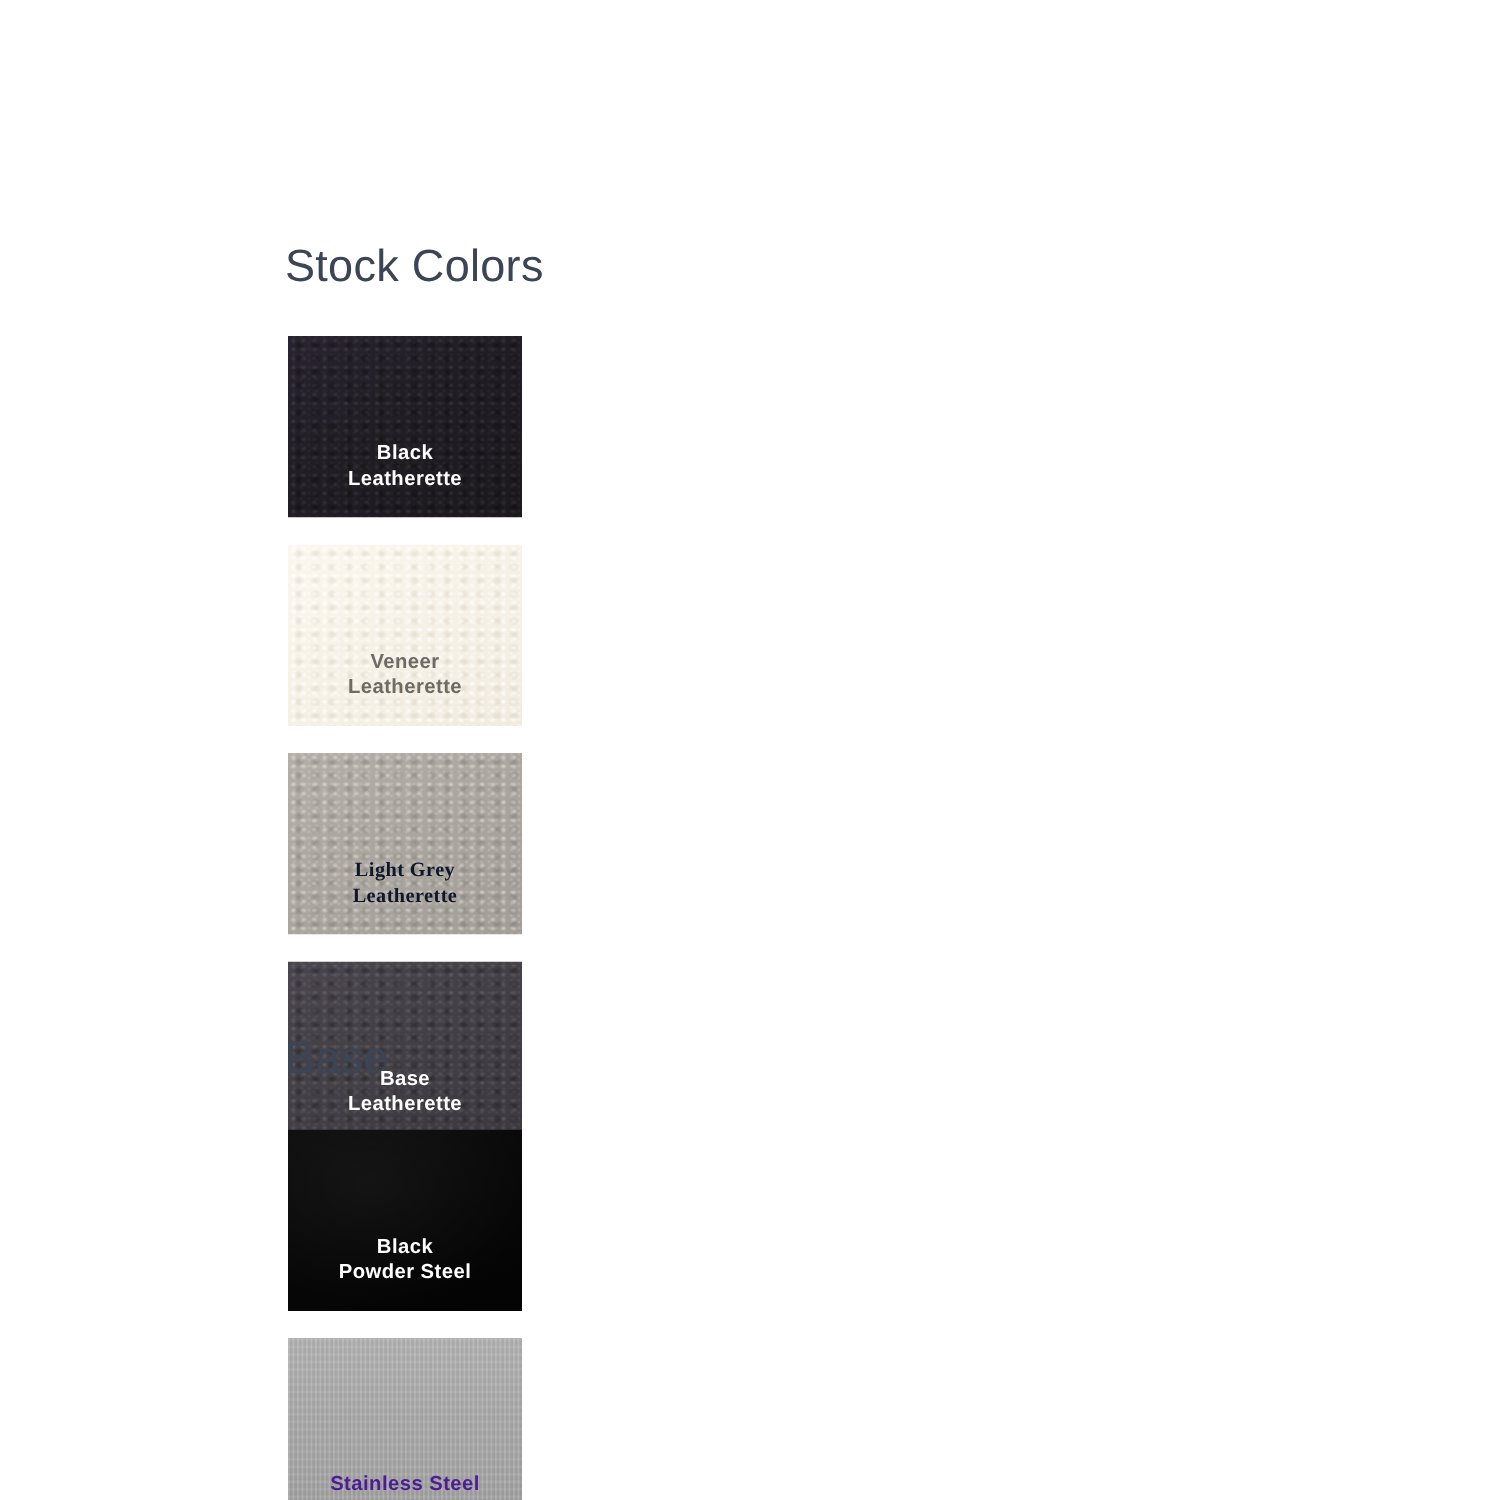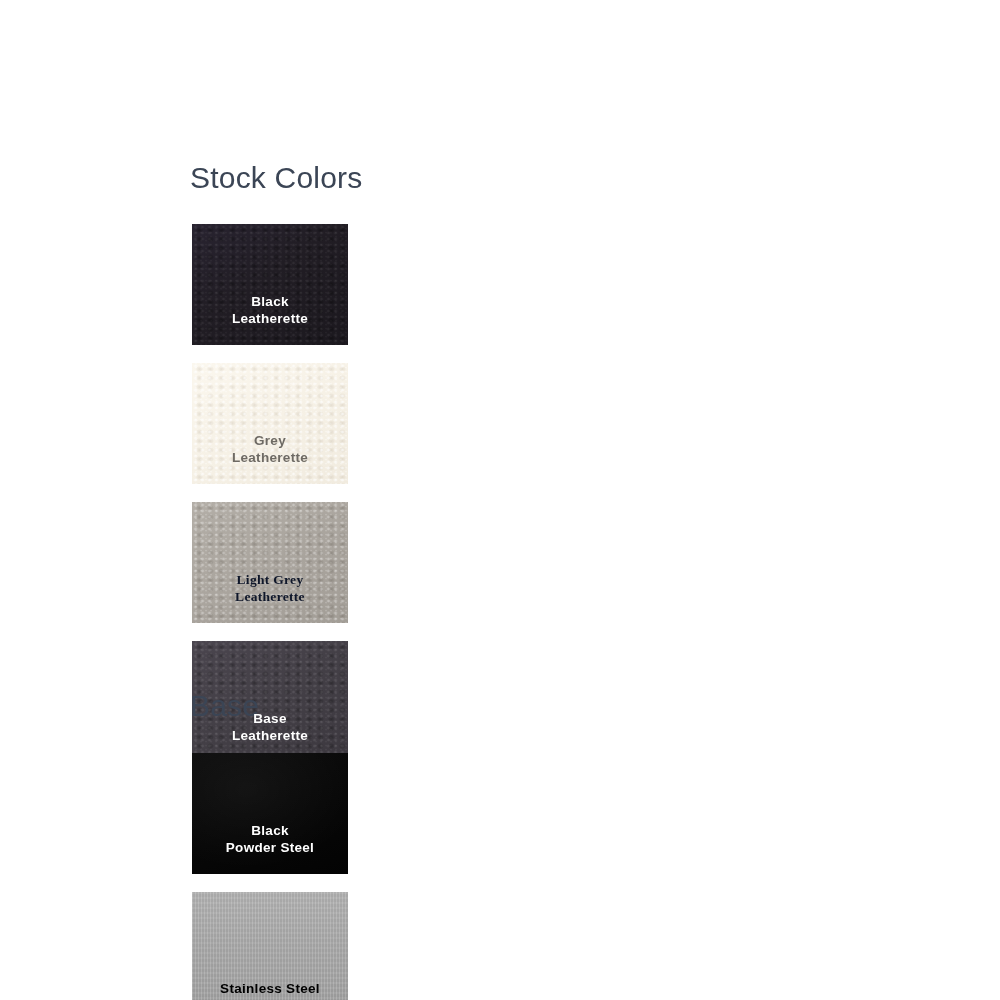--- a/index.html
+++ b/index.html
@@ -182,21 +182,21 @@
   <div class="swatch-row" id="row-stock">
 
     <div class="swatch">
       <div class="swatch-tex tex-leather tex-black-leather"></div>
       <div class="swatch-label" style="color:#ffffff;">Black
 Leatherette</div>
     </div>
 
     <div class="swatch">
       <div class="swatch-tex tex-leather tex-white-leather"></div>
-      <div class="swatch-label" style="color:#6e6a64;">Grey
+      <div class="swatch-label" style="color:#6e6a64;">Veneer
 Leatherette</div>
     </div>
 
     <div class="swatch">
       <div class="swatch-tex tex-leather tex-lightgrey-leather"></div>
       <div class="swatch-label" style="color:#0f172a;font-family:Liberation Serif, serif;">Light Grey
 Leatherette</div>
     </div>
 
     <div class="swatch">
@@ -213,18 +213,18 @@
 
     <div class="swatch">
       <div class="swatch-tex tex-black-powder"></div>
       <div class="swatch-label" style="color:#ffffff;">Black
 Powder Steel</div>
     </div>
 
 
     <div class="swatch">
       <div class="swatch-tex tex-stainless"></div>
-      <div class="swatch-label single" style="color:#000000;">Stainless Steel</div>
+      <div class="swatch-label single" style="color:#4c1d95;">Stainless Steel</div>
     </div>
 
   </div>
 
 </div>
 
 </body></html>

